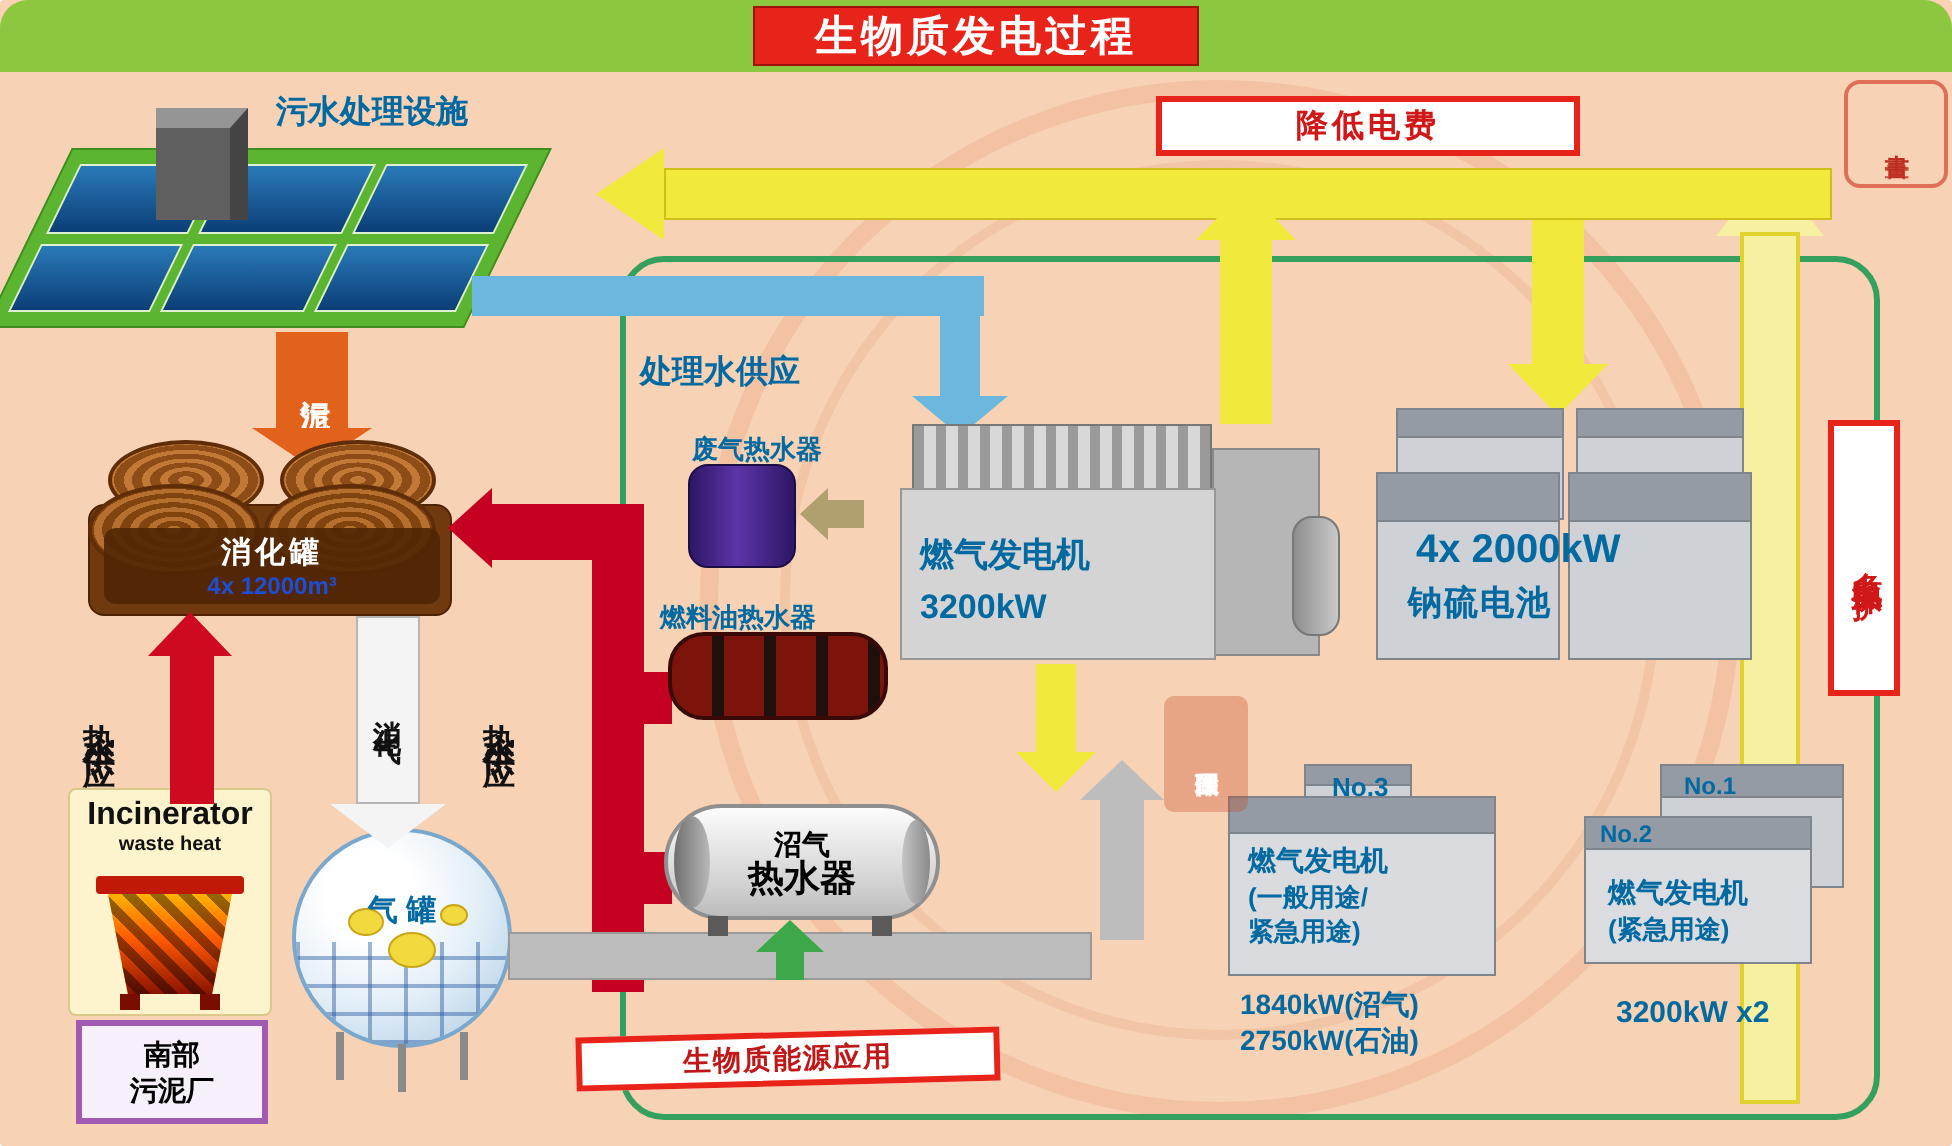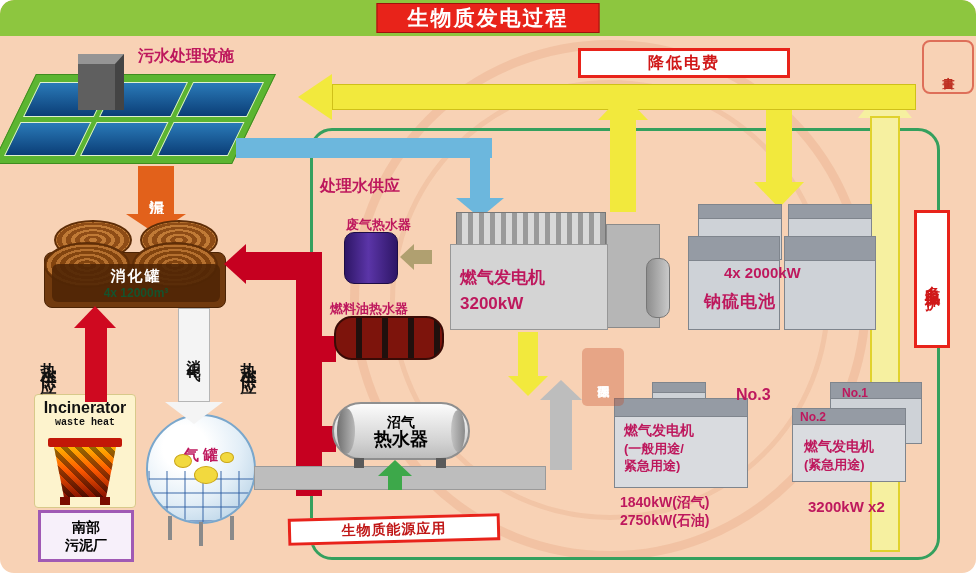--- a/index.html
+++ b/index.html
@@ -1,25 +1,25 @@
 <!DOCTYPE html>
 <html><head>
 <meta charset="utf-8">
 <style>
   * { margin:0; padding:0; box-sizing:border-box; }
   body { font-family:"Liberation Sans","DejaVu Sans",sans-serif; background:#ffffff; }
-  .canvas { position:relative; width:976px; height:573px; background:#f8d2b5; overflow:hidden; border-radius:14px; }
+  .canvas { position:relative; width:976px; height:573px; background:#f8d2b5; overflow:hidden; border-radius:2px; }
   .abs { position:absolute; }
   .tri { position:absolute; width:0; height:0; }
   .b { font-weight:bold; }
   .ctr { display:flex; align-items:center; justify-content:center; text-align:center; }
   .vtext { writing-mode:vertical-rl; text-orientation:upright; }
   .bbox { position:absolute; background:#ced2d7; border:1px solid #7f858d; }
   .btop { width:100%; background:#959ba4; border-bottom:1px solid #7f858d; }
-  .txt { position:absolute; color:#be185d; }
+  .txt { position:absolute; color:#0369a1; }
 </style>
 </head>
 <body>
 
 <div class="canvas">
 
   <div class="abs" style="left:0;top:0;width:976px;height:36px;background:#8dc63f;border-radius:14px 14px 0 0;"></div>
   <div class="abs ctr b" style="left:50%;top:3px;transform:translateX(-50%);height:30px;padding:0 30px;background:#e8231a;border:1px solid #9e120c;color:#fff;font-size:21px;letter-spacing:2px;">生物质发电过程</div>
 
   <div class="abs" style="left:350px;top:40px;width:520px;height:520px;border:9px solid rgba(203,92,49,0.13);border-radius:50%;"></div>
@@ -43,27 +43,27 @@
   </div>
   <div class="tri" style="left:126px;top:214px;border-left:30px solid transparent;border-right:30px solid transparent;border-top:20px solid #e2611b;"></div>
 
   <div class="abs" style="left:44px;top:252px;width:182px;height:56px;background:#713a0e;border:1px solid #4c2405;border-radius:8px;"></div>
   <div class="abs" style="left:54px;top:220px;width:78px;height:40px;border-radius:50%;border:2px solid #5f2e08;background:repeating-radial-gradient(#c07a36 0 4px,#8e4c16 4px 9px);"></div>
   <div class="abs" style="left:140px;top:220px;width:78px;height:40px;border-radius:50%;border:2px solid #5f2e08;background:repeating-radial-gradient(#c07a36 0 4px,#8e4c16 4px 9px);"></div>
   <div class="abs" style="left:44px;top:242px;width:86px;height:46px;border-radius:50%;border:2px solid #5f2e08;background:repeating-radial-gradient(#b5702f 0 4px,#82440f 4px 9px);"></div>
   <div class="abs" style="left:132px;top:242px;width:86px;height:46px;border-radius:50%;border:2px solid #5f2e08;background:repeating-radial-gradient(#b5702f 0 4px,#82440f 4px 9px);"></div>
   <div class="abs ctr" style="left:52px;top:264px;width:168px;height:38px;background:rgba(80,38,6,0.9);border-radius:6px;flex-direction:column;">
     <div class="b" style="color:#fff;font-size:15px;letter-spacing:2px;">消化罐</div>
-    <div style="color:#14532d;font-size:12px;font-weight:bold;">4x 12000m³</div>
+    <div style="color:#1d4ed8;font-size:12px;font-weight:bold;">4x 12000m³</div>
   </div>
 
   <div class="abs" style="left:34px;top:394px;width:102px;height:114px;background:#fdf3cd;border:1px solid #d8c98a;border-radius:4px;">
     <div class="ctr" style="flex-direction:column;padding-top:4px;">
       <div class="b" style="font-size:16px;color:#111;">Incinerator</div>
-      <div class="b" style="font-size:10px;color:#111;font-family:Liberation Mono, monospace;">waste heat</div>
+      <div class="b" style="font-size:10px;color:#111;">waste heat</div>
     </div>
   </div>
   <div class="abs" style="left:48px;top:438px;width:74px;height:9px;background:#c21807;border-radius:2px;"></div>
   <div class="abs" style="left:54px;top:447px;width:62px;height:50px;clip-path:polygon(0 0,100% 0,84% 100%,16% 100%);background:repeating-linear-gradient(45deg,rgba(0,0,0,0.42) 0 5px,transparent 5px 10px),linear-gradient(180deg,#ffb300,#ff5a00 45%,#8a1200);"></div>
   <div class="abs" style="left:60px;top:497px;width:10px;height:8px;background:#7a0d00;"></div>
   <div class="abs" style="left:100px;top:497px;width:10px;height:8px;background:#7a0d00;"></div>
 
   <div class="abs ctr" style="left:38px;top:510px;width:96px;height:52px;background:#f7f0fa;border:3px solid #a05ab4;flex-direction:column;">
     <div class="b" style="font-size:14px;line-height:18px;">南部</div>
     <div class="b" style="font-size:14px;line-height:18px;">污泥厂</div>
@@ -145,21 +145,21 @@
   </div>
   <div class="bbox" style="left:788px;top:204px;width:84px;height:56px;">
     <div class="btop" style="height:14px;"></div>
   </div>
   <div class="bbox" style="left:688px;top:236px;width:92px;height:94px;">
     <div class="btop" style="height:24px;"></div>
   </div>
   <div class="bbox" style="left:784px;top:236px;width:92px;height:94px;">
     <div class="btop" style="height:24px;"></div>
   </div>
-  <div class="txt b" style="left:724px;top:264px;font-size:15px;">4x 2000kW</div>
+  <div class="txt b" style="left:708px;top:264px;font-size:20px;">4x 2000kW</div>
   <div class="txt b" style="left:704px;top:290px;font-size:17px;letter-spacing:1px;">钠硫电池</div>
 
   <div class="abs ctr b" style="left:578px;top:48px;width:212px;height:30px;background:#fff;border:3px solid #e8231a;color:#d01818;font-size:16px;letter-spacing:2px;">降低电费</div>
 
   <div class="abs ctr" style="left:914px;top:210px;width:36px;height:138px;background:#fff;border:3px solid #e8231a;">
     <span class="vtext b" style="color:#d01818;font-size:15px;letter-spacing:2px;">多电源保护</span>
   </div>
 
 
   <div class="abs" style="left:332px;top:402px;width:138px;height:58px;border-radius:29px;border:2px solid #8f8f8f;background:linear-gradient(180deg,#fcfcfc 0%,#d2d2d2 70%,#bcbcbc);">
@@ -172,21 +172,21 @@
   </div>
   <div class="abs" style="left:354px;top:458px;width:10px;height:10px;background:#5a5a5a;"></div>
   <div class="abs" style="left:436px;top:458px;width:10px;height:10px;background:#5a5a5a;"></div>
 
   <div class="bbox" style="left:652px;top:382px;width:54px;height:30px;">
     <div class="btop" style="height:10px;"></div>
   </div>
   <div class="bbox" style="left:614px;top:398px;width:134px;height:90px;background:#d9dbdf;">
     <div class="btop" style="height:18px;"></div>
   </div>
-  <div class="txt b" style="left:736px;top:386px;font-size:16px;">No.3</div>
+  <div class="txt b" style="left:666px;top:386px;font-size:13px;">No.3</div>
   <div class="txt b" style="left:624px;top:422px;font-size:14px;">燃气发电机</div>
   <div class="txt b" style="left:624px;top:440px;font-size:13px;">(一般用途/</div>
   <div class="txt b" style="left:624px;top:457px;font-size:13px;">紧急用途)</div>
   <div class="txt b" style="left:620px;top:494px;font-size:14px;">1840kW(沼气)</div>
   <div class="txt b" style="left:620px;top:512px;font-size:14px;">2750kW(石油)</div>
 
   <div class="bbox" style="left:830px;top:382px;width:92px;height:62px;">
     <div class="btop" style="height:16px;"></div>
   </div>
   <div class="bbox" style="left:792px;top:408px;width:114px;height:74px;background:#dadce0;">

